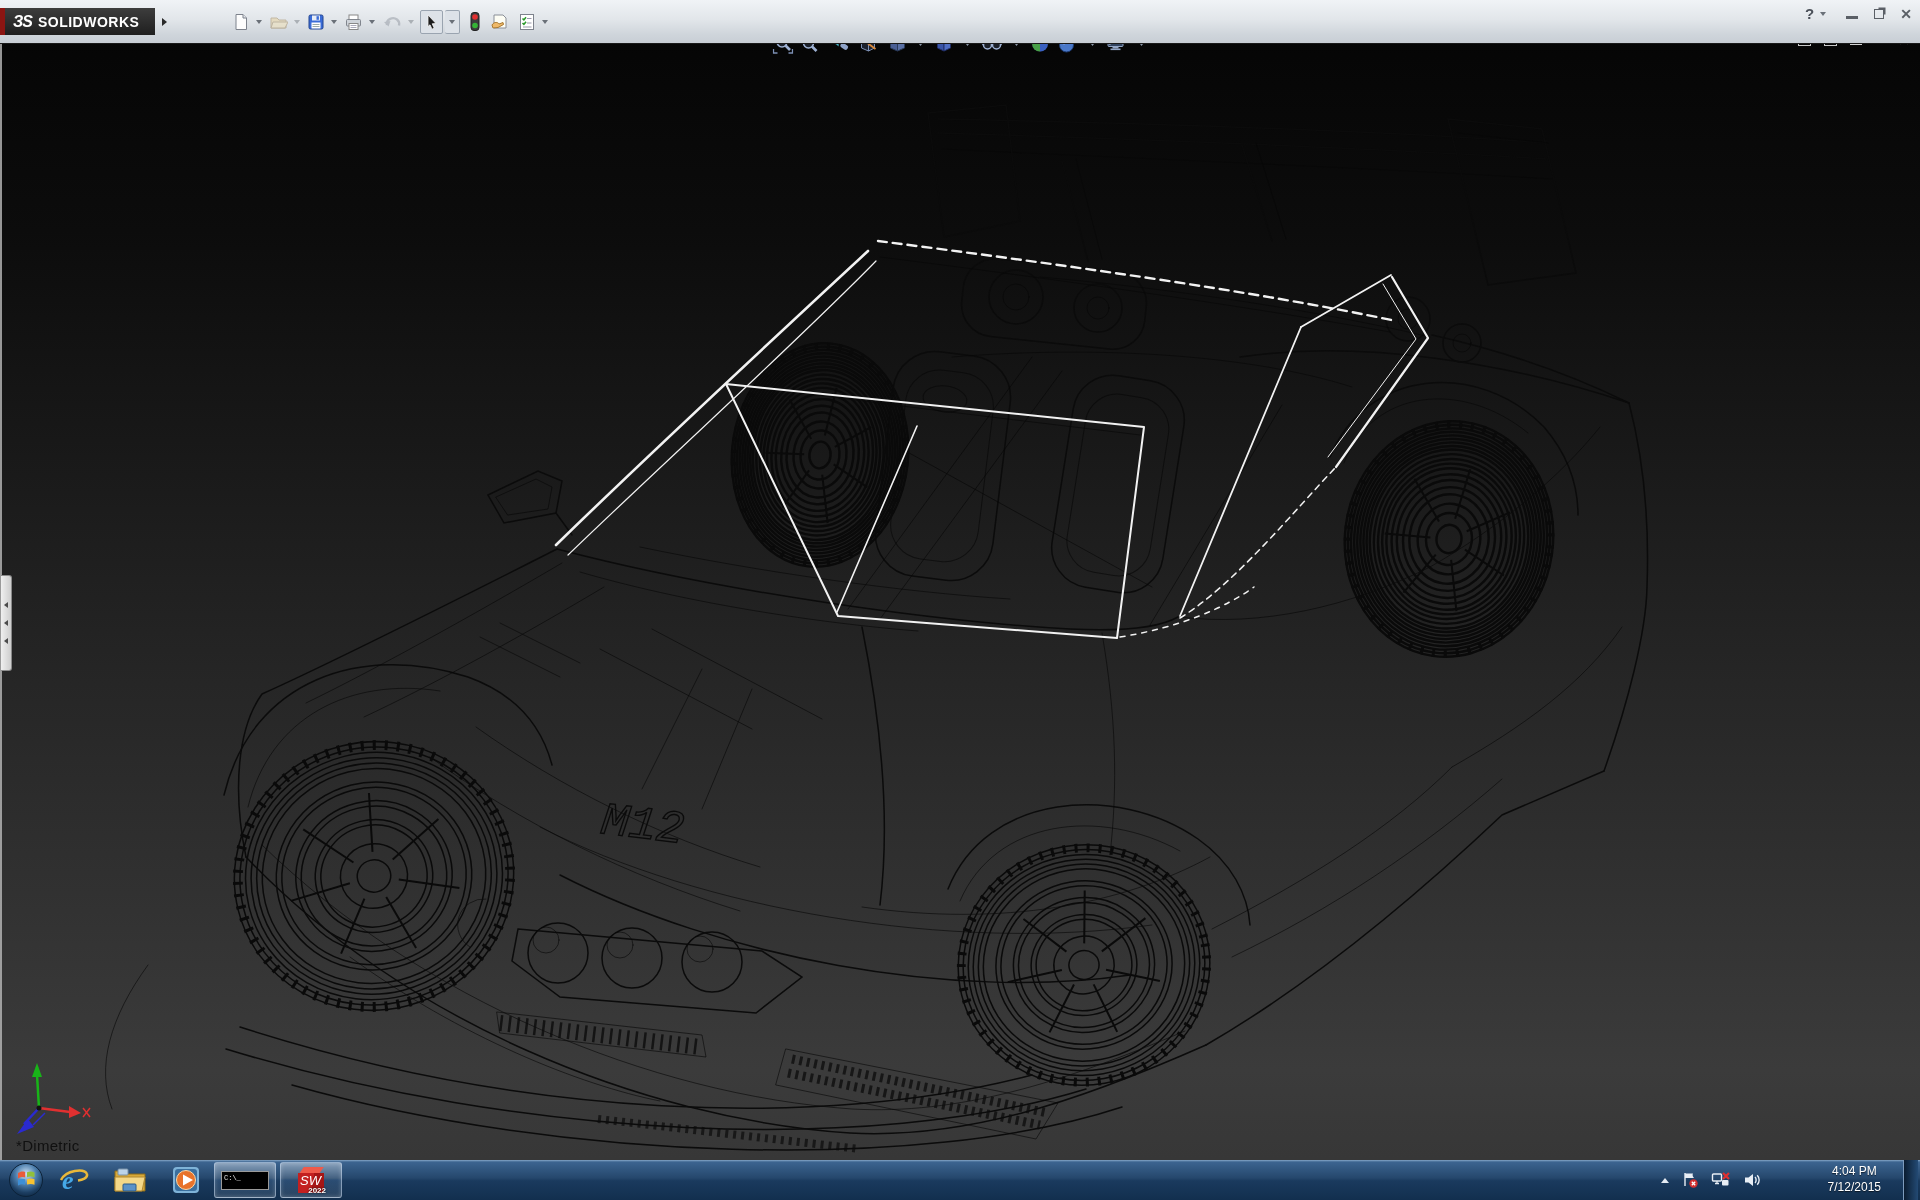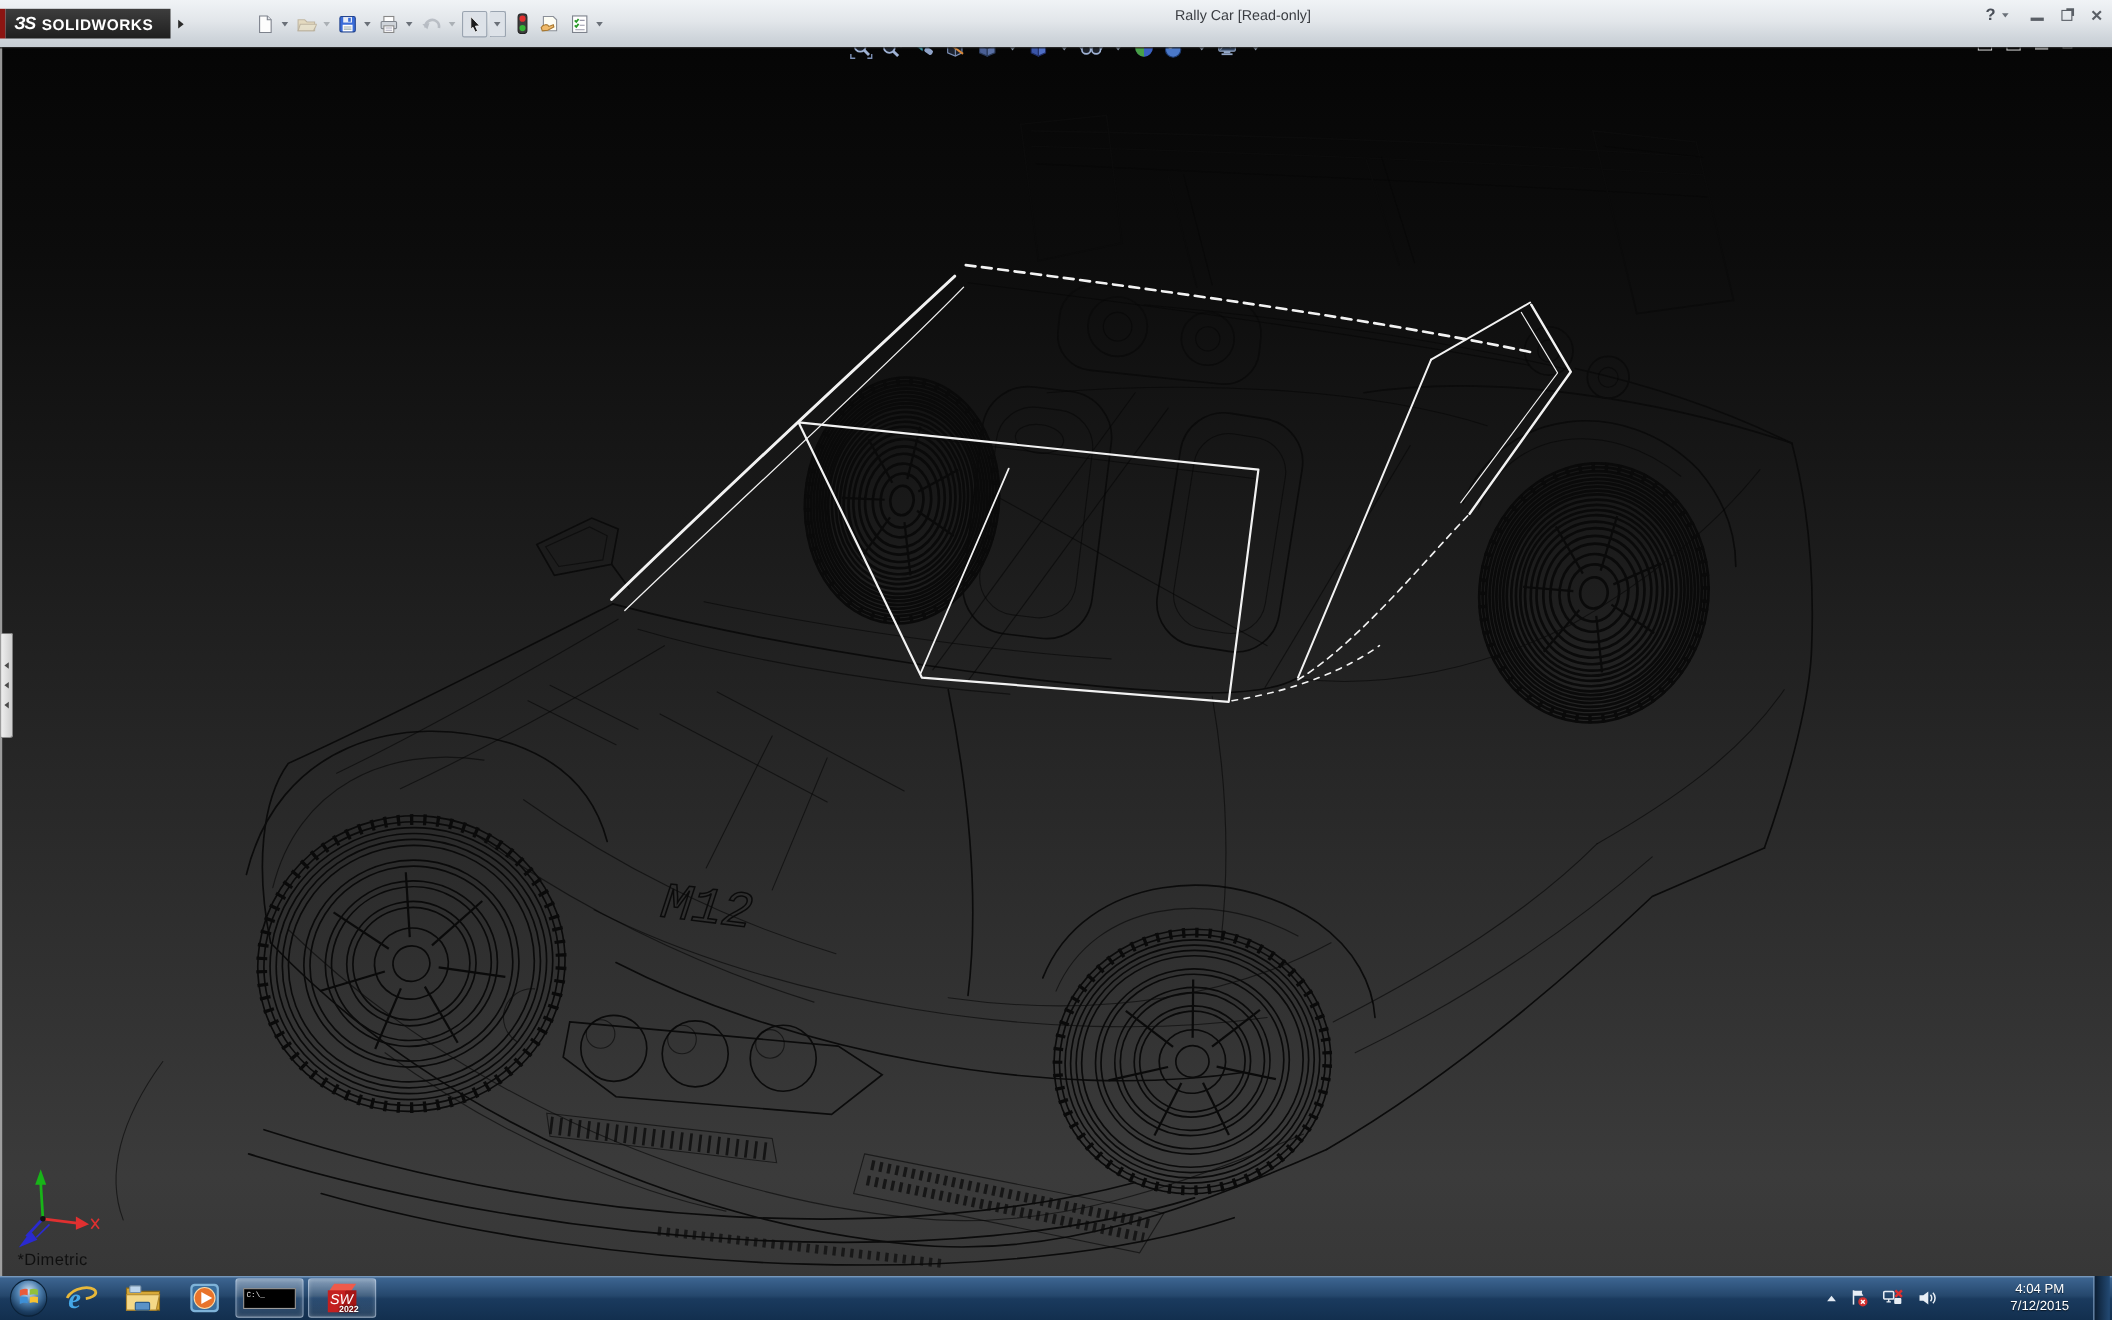--- a/index.html
+++ b/index.html
@@ -163,21 +163,20 @@
         <path d="M4.5 5.5 l1.4 1.4 L8 4.2" fill="none" stroke="#2a9a2a" stroke-width="1.6"></path>
         <line x1="9" y1="5.5" x2="13.5" y2="5.5" stroke="#99a"></line>
         <path d="M4.5 10 l1.4 1.4 L8 8.7" fill="none" stroke="#2a9a2a" stroke-width="1.6"></path>
         <line x1="9" y1="10" x2="13.5" y2="10" stroke="#99a"></line>
         <line x1="5" y1="14" x2="13.5" y2="14" stroke="#99a"></line>
       </svg>
     </div>
       <span class="caret"></span>
   </div>
 
-  <div class="tb-title">Rally Car [Read-only]</div>
 
   <div class="win-ctl">
     <span style="display:flex;align-items:center;gap:3px">
       <span class="help-q">?</span>
       <span class="caret"></span>
     </span>
     <span class="wc-min"></span>
     <span class="wc-rest"></span>
     <span class="wc-x">✕</span>
   </div>

